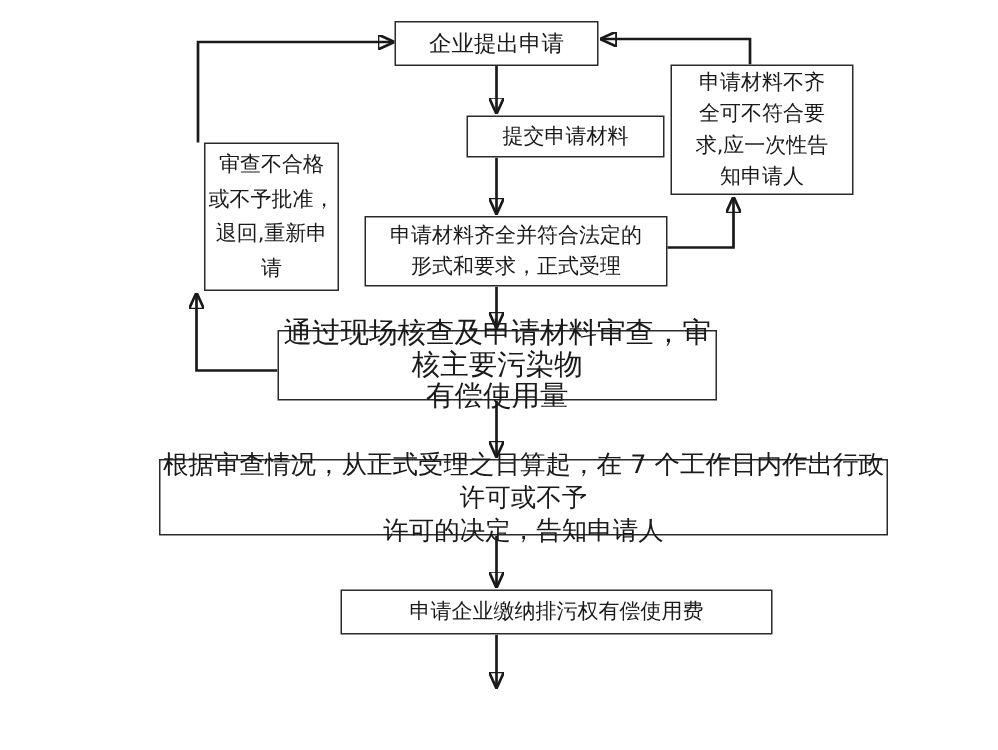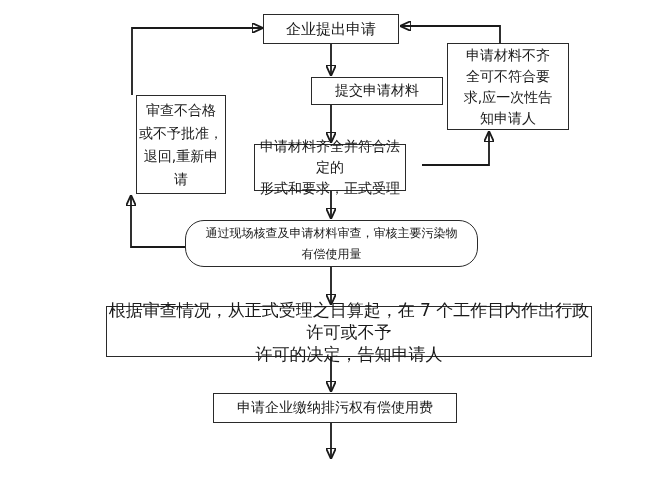--- a/index.html
+++ b/index.html
@@ -29,26 +29,26 @@
     border: 1.5px solid #2a2a2a;
     color: #1a1a1a;
     display: flex;
     align-items: center;
     justify-content: center;
     text-align: center;
     white-space: pre-line;
   }
   #box-apply      { left: 263px; top: 14px;  width: 136px; height: 30px; font-size: 15px; }
   #box-submit     { left: 265px; top: 77px;  width: 132px; height: 28px; font-size: 14px; margin-left: 46px; }
-  #box-accept     { left: 243px; top: 144px; width: 152px; height: 47px; font-size: 14px;   line-height: 21px; margin-left: 11px; }
+  #box-accept     { left: 243px; top: 144px; width: 202px; height: 47px; font-size: 14px;   line-height: 21px; }
   #box-incomplete { left: 447px; top: 43px;  width: 122px; height: 87px; font-size: 14px;   line-height: 21px; }
   #box-reject     { left: 88px;  top: 95px;  width: 90px;  height: 99px; font-size: 14px;   line-height: 23px; margin-left: 48px; }
-  #box-review     { left: 185px; top: 220px; width: 293px; height: 47px; font-size: 12px; line-height: 21px; border-radius: 19px; }
+  #box-review     { left: 185px; top: 220px; width: 293px; height: 47px; font-size: 19px; line-height: 21px; }
   #box-decision   { left: 106px; top: 306px; width: 486px; height: 51px; font-size: 17px;   line-height: 22px; }
-  #box-payment    { left: 213px; top: 393px; width: 244px; height: 30px; font-size: 14px; }
+  #box-payment    { left: 227px; top: 393px; width: 288px; height: 30px; font-size: 14px; }
   #box-issue      { left: 265px; top: 460px; width: 135px; height: 28px; font-size: 14px; }
 </style>
 </head>
 <body>
 
 <div class="canvas">
 
   <svg class="connectors" viewBox="0 0 665 500" xmlns="http://www.w3.org/2000/svg">
     <defs>
       <marker id="arrow" markerUnits="userSpaceOnUse" markerWidth="11" markerHeight="10" refX="10" refY="5" orient="auto">

